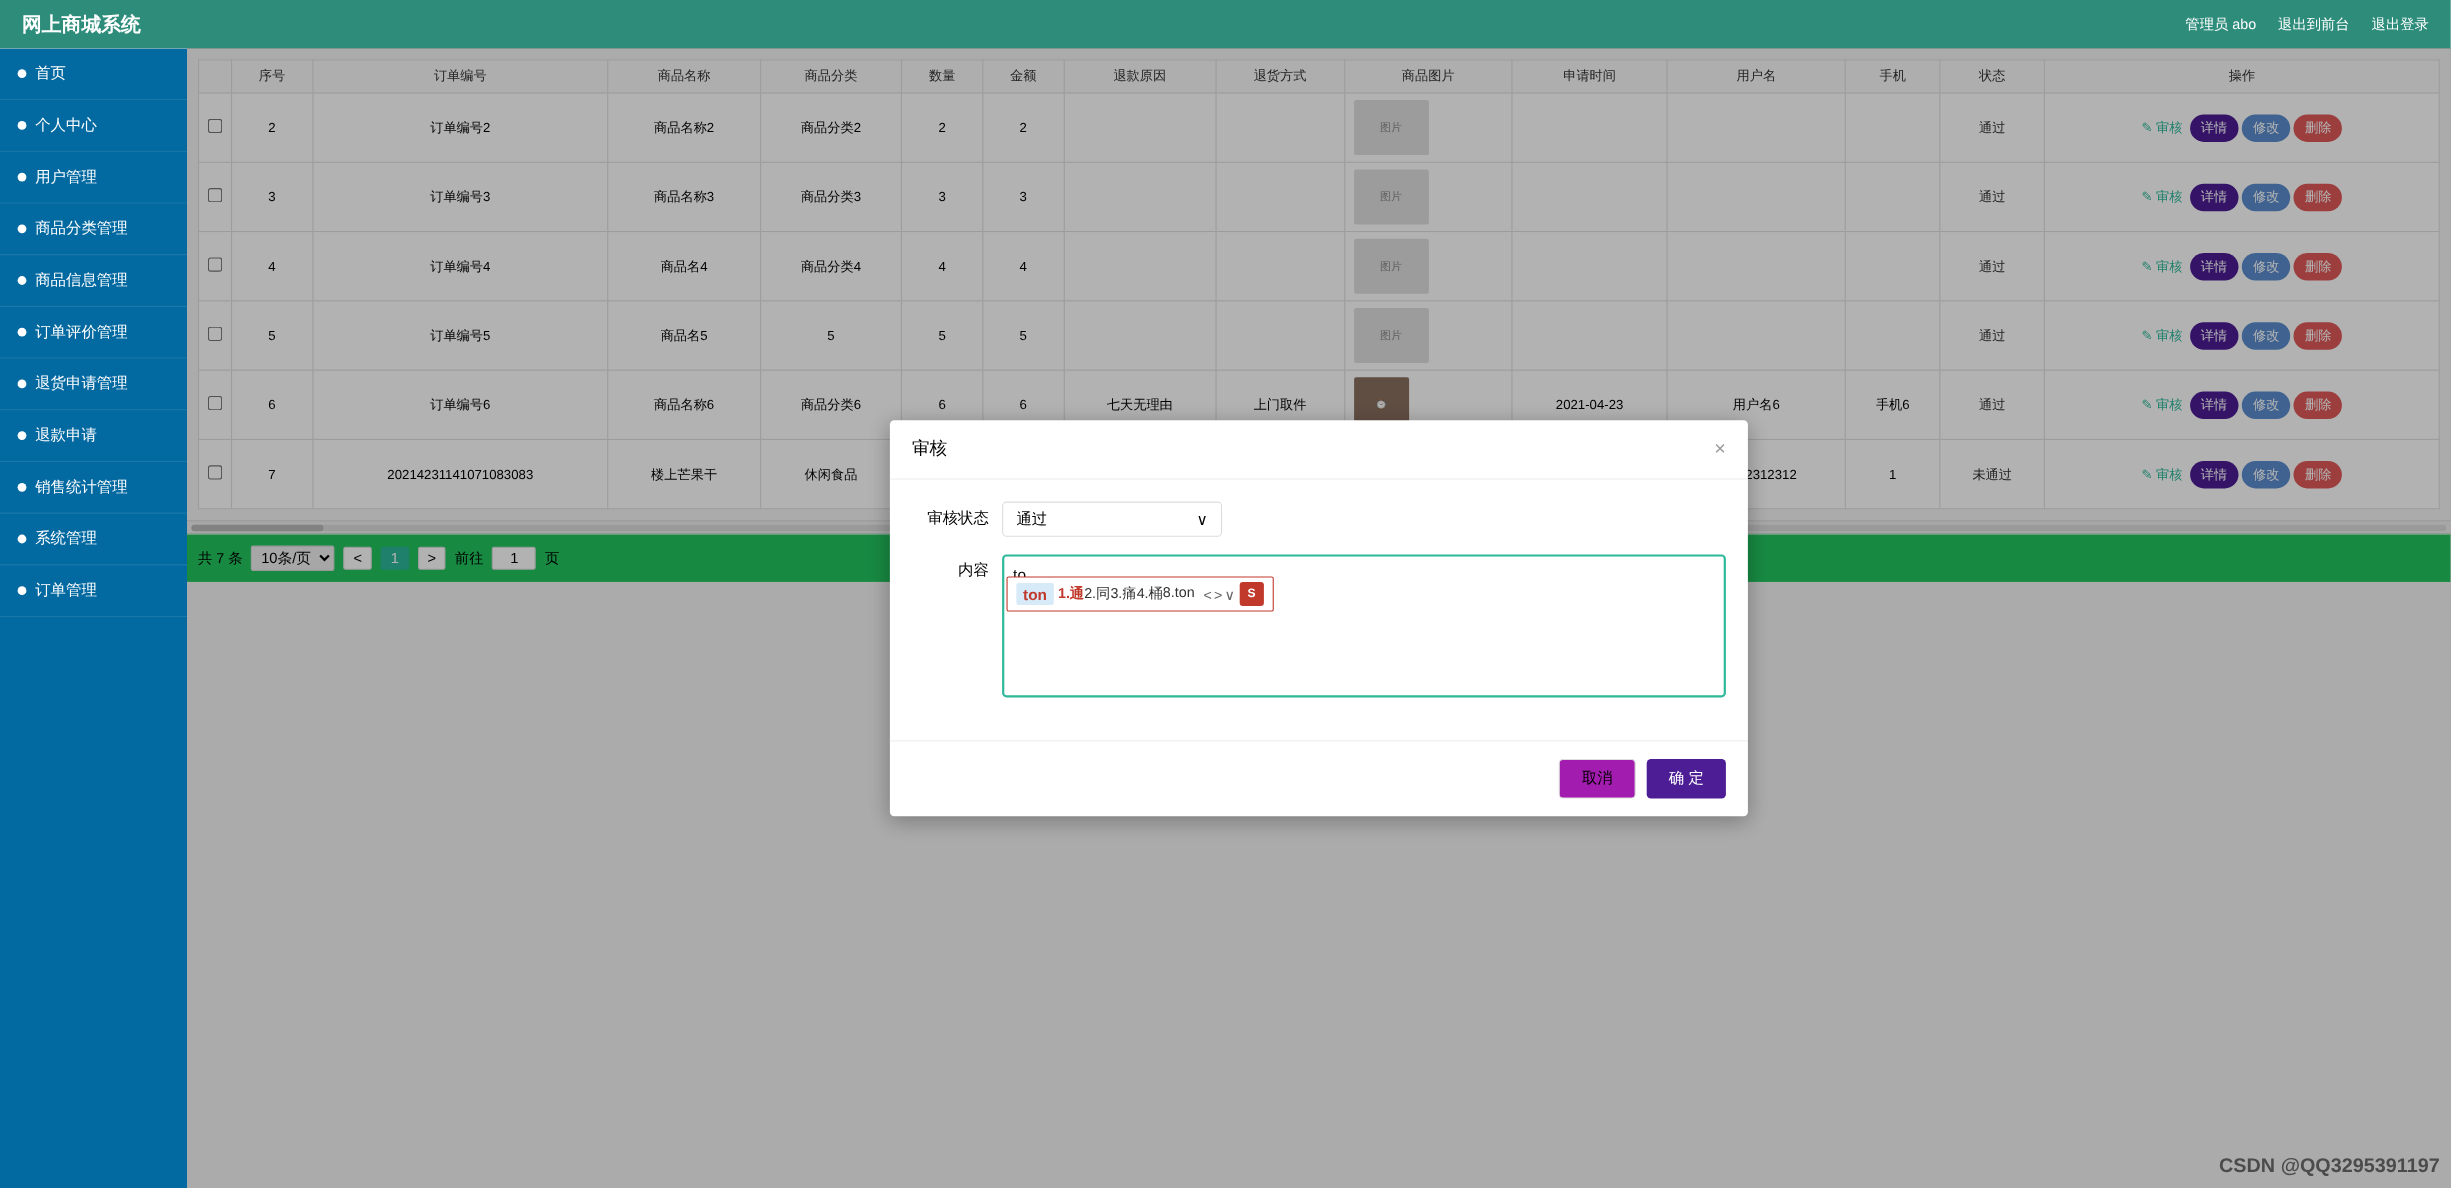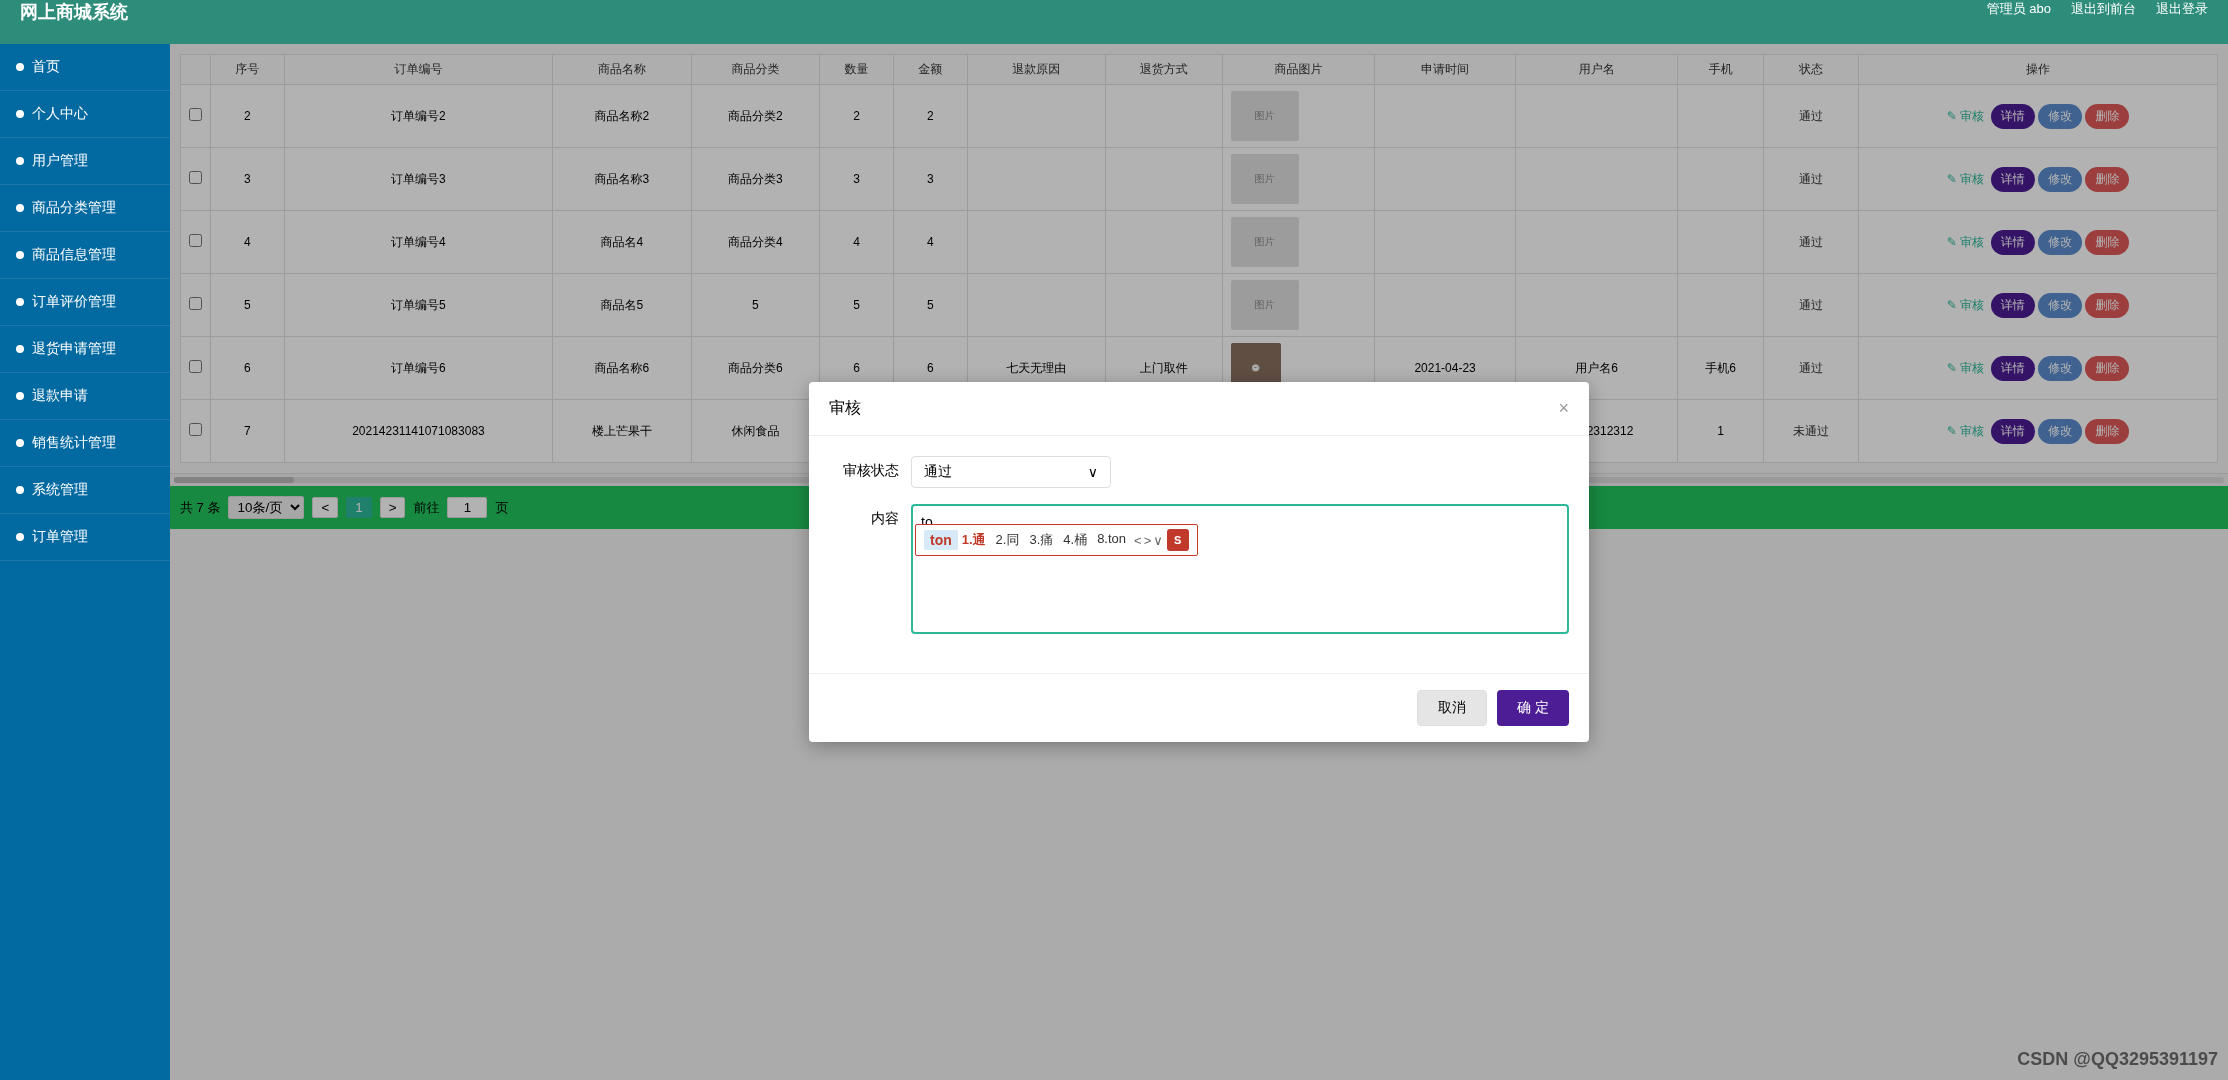--- a/index.html
+++ b/index.html
@@ -4,21 +4,21 @@
   <style>
     * { box-sizing: border-box; margin: 0; padding: 0; }
     body { font-family: 'Microsoft YaHei', Arial, sans-serif; font-size: 13px; background: #f0f0f0; display: flex; flex-direction: column; height: 100vh; overflow: hidden; }
 
     
     .header {
       background: #2d8c7a;
       color: white;
       height: 44px;
       display: flex;
-      align-items: flex-start;
+      align-items: center;
       padding: 0 20px;
       justify-content: space-between;
       flex-shrink: 0;
     }
     .header-title { font-size: 18px; font-weight: bold; }
     .header-right { display: flex; gap: 20px; font-size: 13px; }
     .header-right span { cursor: pointer; }
 
     
     .layout { display: flex; flex: 1; overflow: hidden; }
@@ -141,21 +141,21 @@
       background: #d6eaf8;
       padding: 2px 6px;
       display: flex;
       align-items: center;
       gap: 2px;
       border-radius: 2px;
       font-size: 14px;
       font-weight: bold;
       color: #c0392b;
     }
-    .ime-candidates { display: flex; gap: 10px; font-size: 13px; color: #333; }
+    .ime-candidates { display: flex; font-size: 13px; color: #333; }
     .ime-candidate { cursor: pointer; }
     .ime-candidate:first-child { color: #c0392b; font-weight: bold; }
     .ime-nav { display: flex; gap: 2px; color: #666; margin-left: 4px; }
     .ime-logo {
       width: 22px; height: 22px;
       background: #c0392b;
       color: white;
       font-size: 11px;
       font-weight: bold;
       display: flex; align-items: center; justify-content: center;
@@ -164,21 +164,21 @@
     }
     .modal-footer {
       padding: 16px 20px;
       display: flex;
       justify-content: flex-end;
       gap: 10px;
       border-top: 1px solid #eee;
     }
     .btn-cancel {
       border: 1px solid #ddd;
-      background: #e5e5e5;
+      background: #a21caf;
       padding: 8px 20px;
       border-radius: 4px;
       cursor: pointer;
       font-size: 14px;
     }
     .btn-confirm {
       background: #4c1d95;
       color: white;
       border: none;
       padding: 8px 20px;

